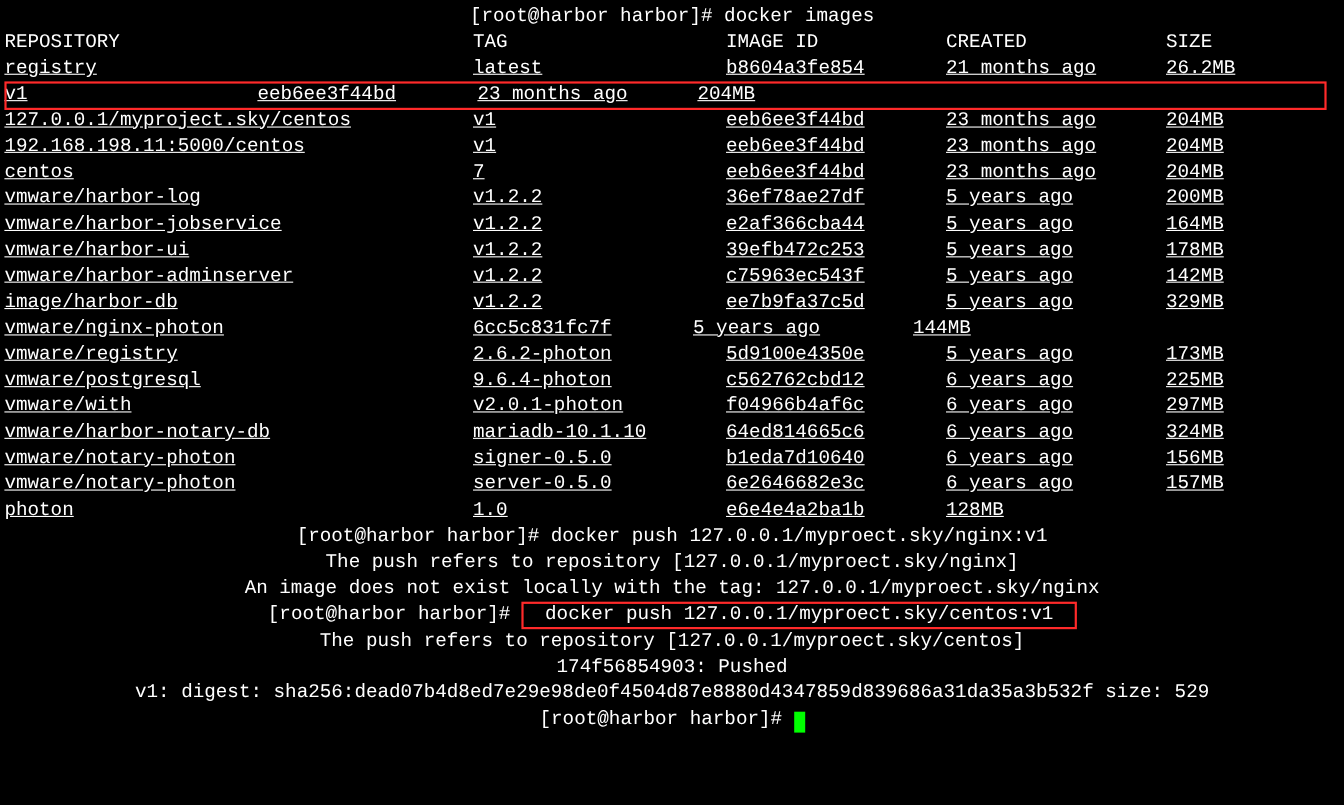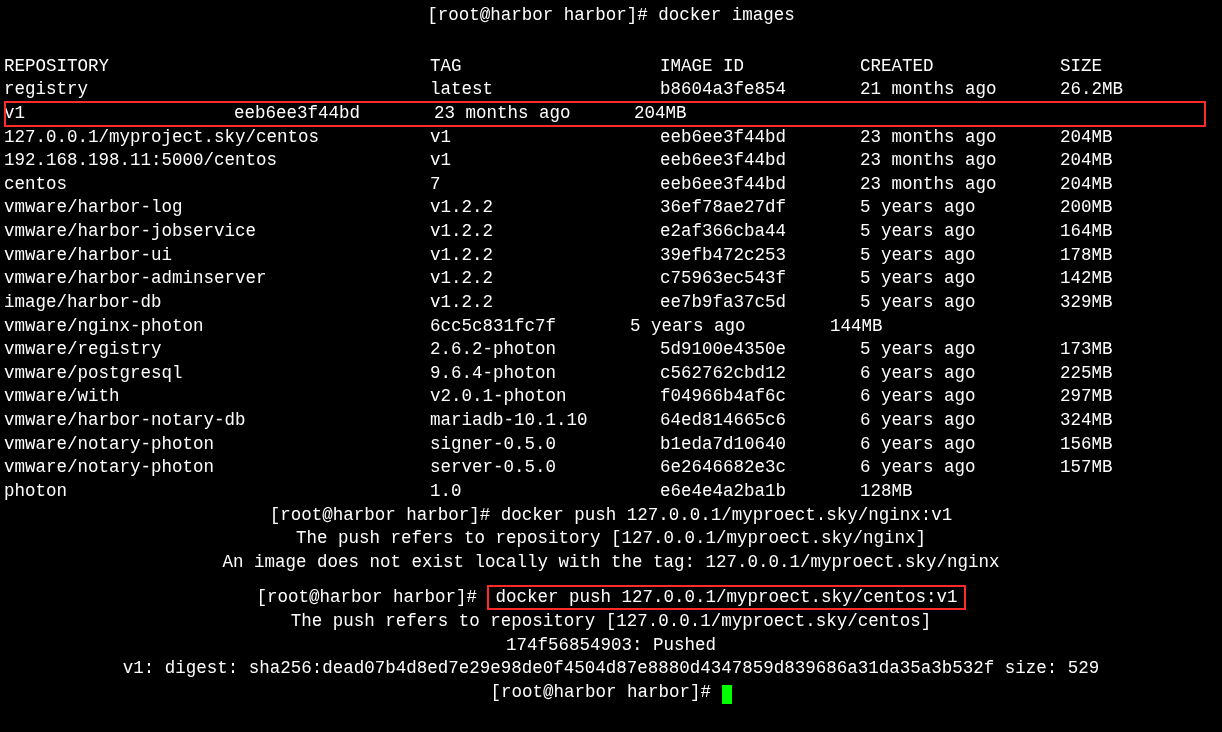--- a/index.html
+++ b/index.html
@@ -13,46 +13,45 @@
     width: 1222px;
     box-sizing: border-box;
     white-space: nowrap;
   }
   .line {
     display: block;
     text-align: center;
   }
   .headerline {
     display: flex;
-    margin-top: 27px;
   }
   .table-row {
     display: flex;
     position: relative;
+    text-decoration: underline;
   }
   .c-repo   { width: 426px; }
   .c-tag    { width: 230px; }
   .c-id     { width: 200px; }
   .c-created{ width: 200px; }
   .c-size   { flex: 1; }
   .highlight-box-1 {
     position: absolute;
     left: 0;
     right: 12px;
     top: -1px;
     bottom: -1px;
     border: 2px solid #ff2a2a;
     pointer-events: none;
   }
   .highlight-box-2 {
     border: 2px solid #ff2a2a;
-    padding: 0 6px;
+    padding: 0 19px;
     display: inline-block;
     line-height: 1.15;
-    margin-top: 11px;
   }
   .cursor {
     display: inline-block;
     width: 10px;
     height: 19px;
     background: #00ff00;
     vertical-align: text-bottom;
     margin-bottom: -2px;
   }
 </style>

